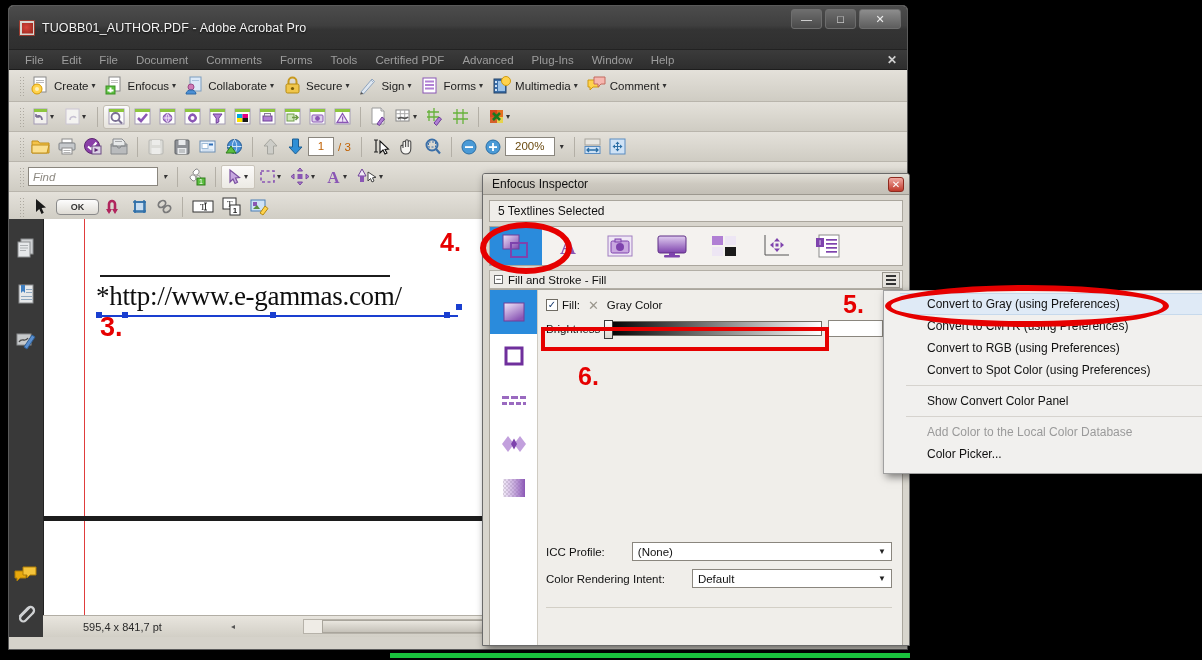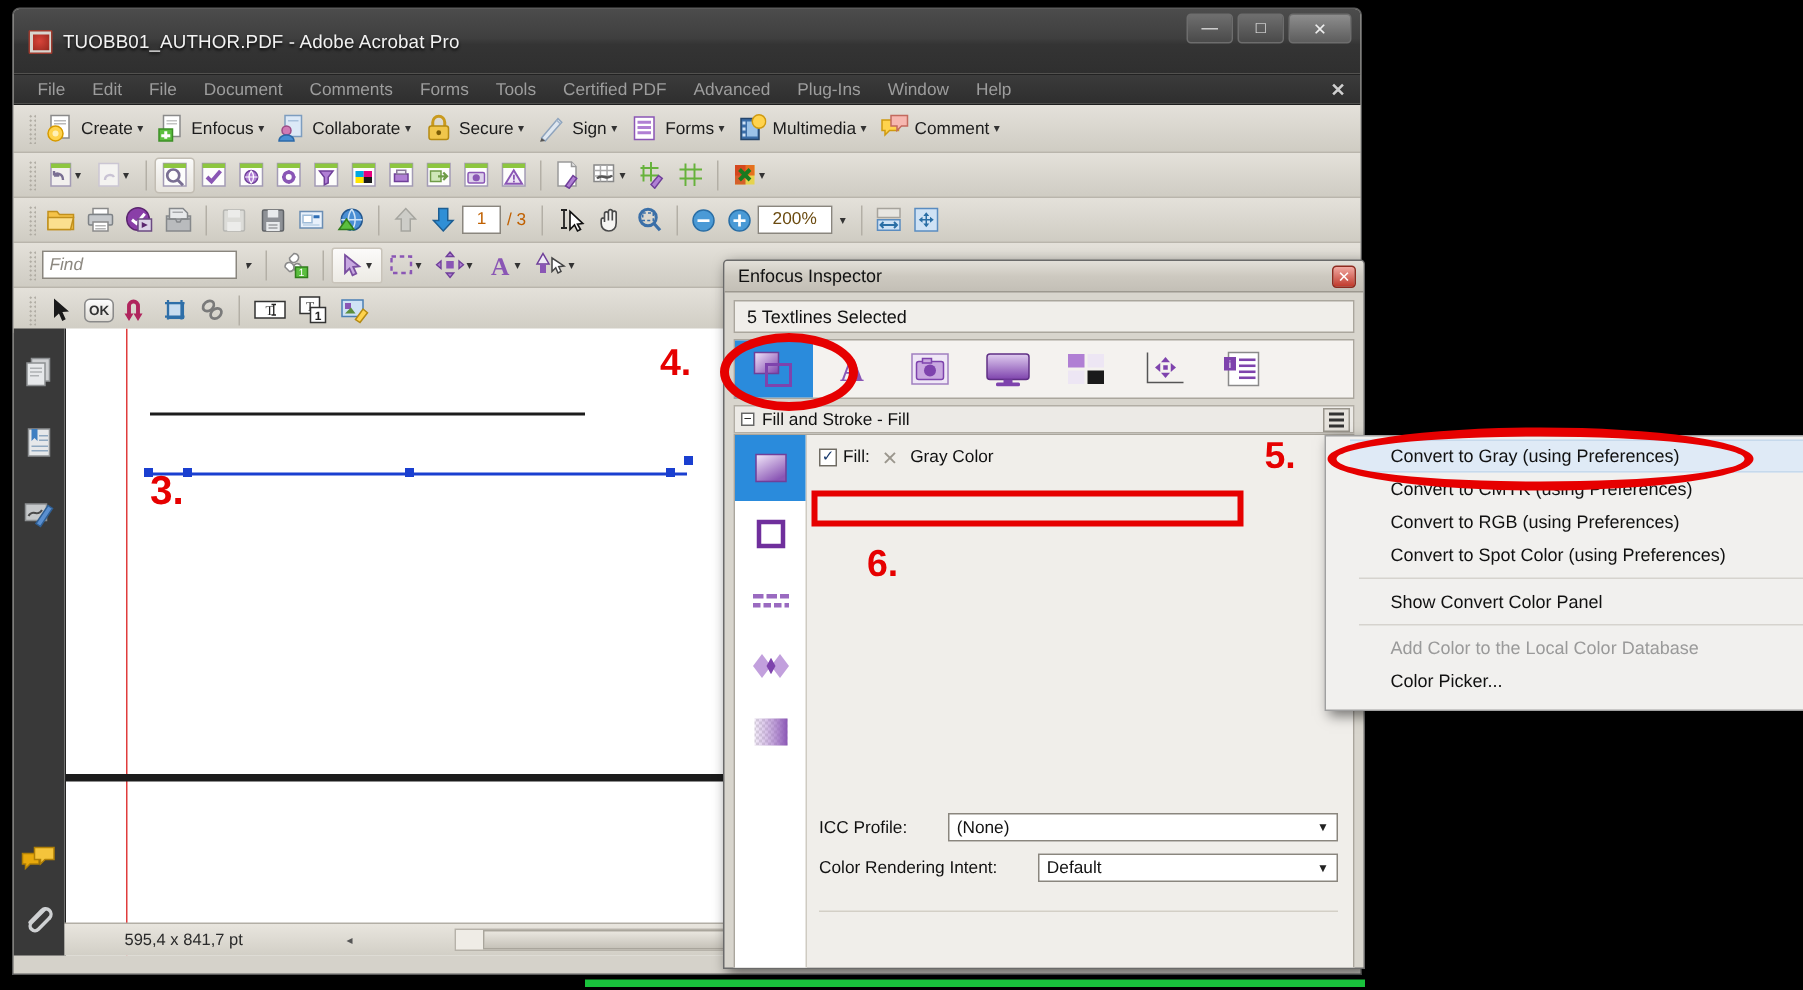--- a/index.html
+++ b/index.html
@@ -840,21 +840,21 @@
       <div class="tbrow">
         <span class="grip"></span>
         <div class="tbtn">
           <span class="ico">
             <svg width="19" height="19" viewBox="0 0 19 19">
                 <path d="M5 2 L5 15 L8.3 12 L10.5 17 L12.8 15.8 L10.6 11 L15 10.6 Z" fill="#1a1a1a"></path>
               </svg>
           </span>
         </div>
         <div class="tbtn">
-          <span style="display:inline-flex;align-items:center;justify-content:center;width:20px;height:16px;border:1px solid #8a8a8a;border-radius:4px;background:linear-gradient(#fdfdfd,#dedbd4);font-size:9px;font-weight:bold;color:#333;">OK</span>
+          <span style="display:inline-flex;align-items:center;justify-content:center;width:43px;height:16px;border:1px solid #8a8a8a;border-radius:4px;background:linear-gradient(#fdfdfd,#dedbd4);font-size:9px;font-weight:bold;color:#333;">OK</span>
         </div>
         <div class="tbtn">
           <span class="ico">
             <svg width="19" height="19" viewBox="0 0 19 19">
                 <path d="M4 15 V7 a3 3 0 0 1 6 0 V14" stroke="#b0255d" stroke-width="2.6" fill="none"></path>
                 <path d="M13 12 L10 17 L7 12z" fill="#b0255d"></path>
                 <path d="M1 12 L4 17 L7 12z" fill="#b0255d"></path>
               </svg>
           </span>
         </div>
@@ -947,20 +947,21 @@
                 <path d="M15 4 L6 13 a3.2 3.2 0 0 0 4.6 4.5 L18 10" stroke="#cfd1d3" stroke-width="2.3" fill="none" stroke-linecap="round"></path>
                 <path d="M18 10 a3.6 3.6 0 0 0 -5.2 -5 L5 13" stroke="#cfd1d3" stroke-width="2.3" fill="none" stroke-linecap="round"></path>
               </svg>
           </span>
         </div>
       </div>
 
       <div id="page">
         <div class="redguide"></div>
         <div class="topline"></div>
+        <div class="urltext">*http://www.e-gammas.com/</div>
         <div class="urlunderline"></div>
         <div class="anchor" style="left:52px;"></div>
         <div class="anchor" style="left:78px;"></div>
         <div class="anchor" style="left:226px;"></div>
         <div class="anchor" style="left:400px;"></div>
         <div class="anchor" style="left:412px;top:85px;"></div>
         <div class="blackbar"></div>
       </div>
 
       <div id="statusbar">
@@ -1149,20 +1150,27 @@
         </div>
 
         <div id="insp-right">
           <div class="fillrow">
             <span class="chk">✓</span>
             <span>Fill:</span>
             <span class="xmark">✕</span>
             <span>Gray Color</span>
           </div>
 
+          <div class="brightrow">
+            <span class="brightlbl">Brightness</span>
+            <div class="gradbar">
+              <div class="gradknob"></div>
+            </div>
+            <div class="valuebox"></div>
+          </div>
 
           <div class="bottomfields">
             <div class="fieldrow">
               <span class="fieldlbl">ICC Profile:</span>
               <div class="combo" style="flex:1;">
                 <span>(None)</span>
                 <span class="arr">▼</span>
               </div>
             </div>
             <div class="fieldrow">

